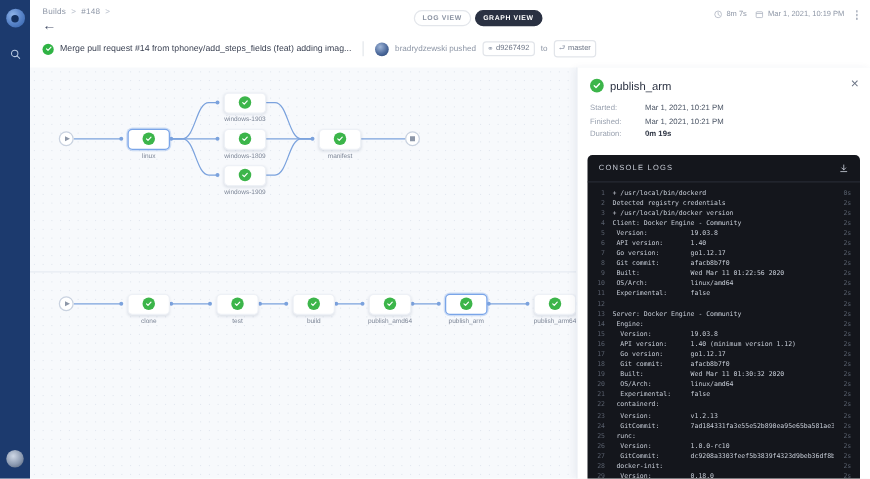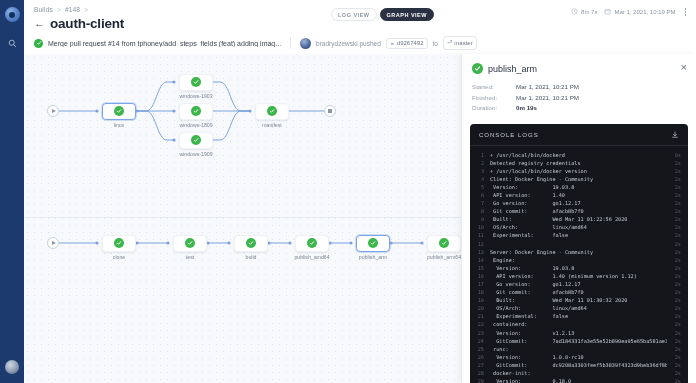--- a/index.html
+++ b/index.html
@@ -224,21 +224,20 @@
 
       <div class="breadcrumb">
         <span class="crumb">Builds</span>
         <span class="sep">&gt;</span>
         <span class="crumb">#148</span>
         <span class="sep">&gt;</span>
       </div>
 
       <div class="title-row">
         <span class="back-arrow">←</span>
-        <span class="page-title">oauth-client</span>
       </div>
 
       <div class="commit-row">
         <span class="check-badge">
           <svg width="6" height="6" viewBox="0 0 10 10">
               <path d="M2 5.2 L4 7.2 L8 2.8" stroke="#fff" stroke-width="1.5" fill="none" stroke-linecap="round" stroke-linejoin="round"></path>
             </svg>
         </span>
         <span class="commit-msg">Merge pull request #14 from tphoney/add_steps_fields (feat) adding imag...</span>
         <span class="commit-sep"></span>

